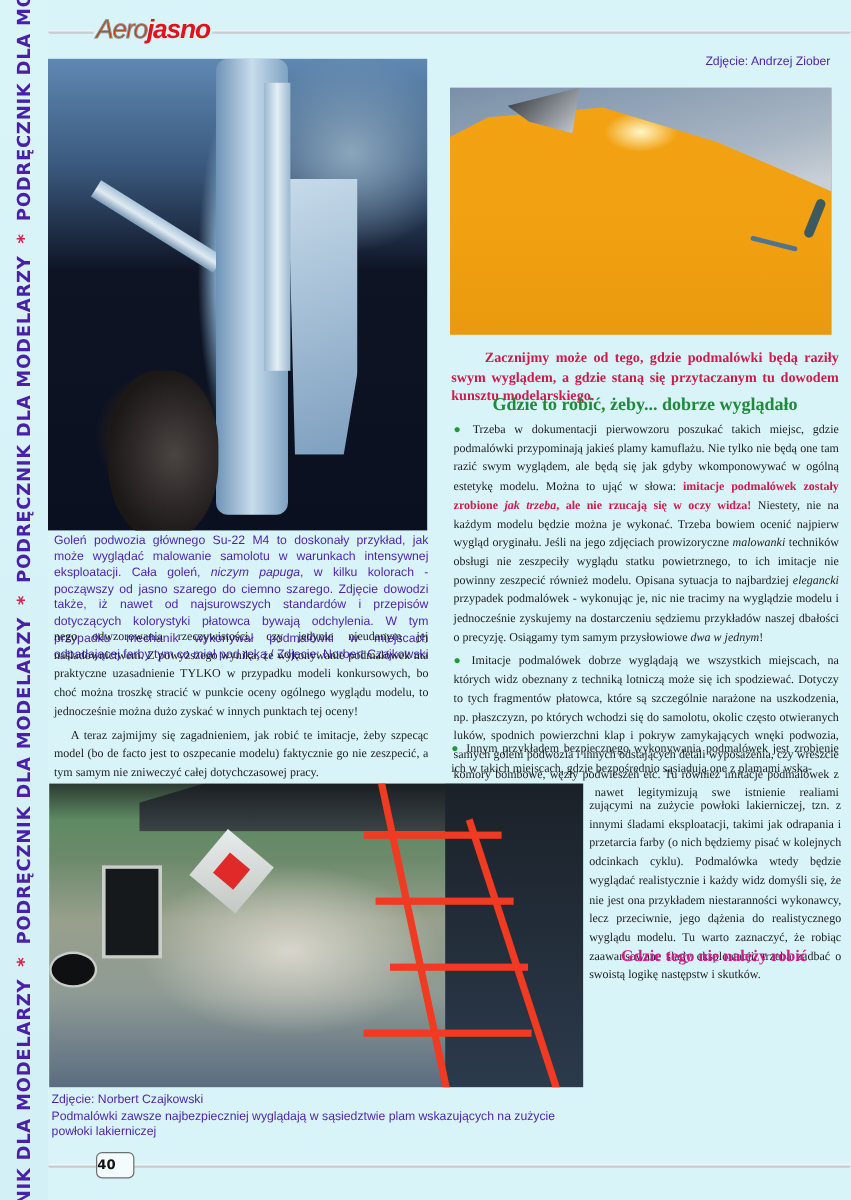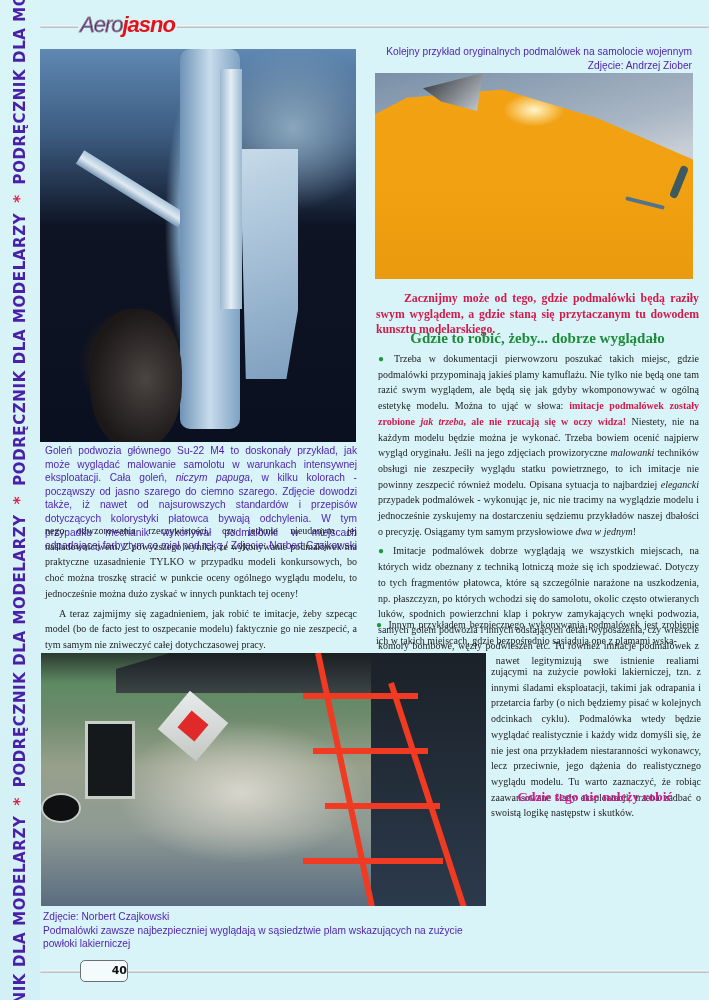--- a/index.html
+++ b/index.html
@@ -27,21 +27,21 @@
   .header-line {
     position: absolute; left: 40px; top: 25px; width: 669px; height: 3px;
     background: linear-gradient(#ffffff, #b0b6bc);
     border-radius: 2px;
   }
   .logo {
     position: absolute; left: 78px; top: 12px;
     font-family: "Liberation Sans", sans-serif; font-style: italic; font-size: 22px;
     letter-spacing: -1px; background: #d9f4f8; padding: 0 2px;
   }
-  .logo .aero { color: #701a75; -webkit-text-stroke: 0.8px #8a8f96; font-weight: normal; }
+  .logo .aero { color: #c2410c; -webkit-text-stroke: 0.8px #8a8f96; font-weight: normal; }
   .logo .plan { color: #e3121a; font-weight: bold; }
 
   .photo { position: absolute; overflow: hidden; }
   .photo-gear {
     left: 40px; top: 49px; width: 316px; height: 393px;
     background:
       radial-gradient(ellipse 40% 30% at 80% 20%, #8aa6bc 0%, transparent 70%),
       radial-gradient(ellipse 14% 50% at 50% 45%, #b6d2e6 0%, #7fa4c2 40%, transparent 75%),
       radial-gradient(ellipse 22% 18% at 30% 80%, #3a3430 0%, #1e1a1a 60%, transparent 80%),
       linear-gradient(180deg, #5f88b2 0%, #3c5b80 22%, #0e1424 45%, #0b1020 100%);
@@ -178,24 +178,24 @@
   .insignia::after {
     content: ""; position: absolute; left: 14px; top: 14px; width: 22px; height: 22px;
     background: #e02a2a;
   }
 
   .footer-line {
     position: absolute; left: 40px; top: 970px; width: 669px; height: 3px;
     background: linear-gradient(#ffffff, #b0b6bc); border-radius: 2px;
   }
   .page-number {
-    position: absolute; left: 80px; top: 960px; width: 48px; height: 22px;
+    position: absolute; left: 80px; top: 960px; width: 32px; height: 22px;
     background: #f4fbfc; border: 1.5px solid #6a6f74; border-radius: 5px;
     font-family: "DejaVu Sans", sans-serif; font-weight: bold; font-size: 11px;
-    text-align: right; line-height: 19px; color: #111;
+    text-align: left; line-height: 19px; color: #111;
   }
 </style>
 </head>
 <body>
 
 <div class="sidebar">
   <div class="sidebar-text">
     <span>PODRĘCZNIK DLA MODELARZY</span><span class="star">*</span><span>PODRĘCZNIK DLA MODELARZY</span><span class="star">*</span><span>PODRĘCZNIK DLA MODELARZY</span><span class="star">*</span><span>PODRĘCZNIK DLA MODELARZY</span>
   </div>
 </div>
@@ -206,21 +206,20 @@
 <div class="photo photo-gear">
   <div class="gear-brace"></div>
   <div class="gear-door"></div>
   <div class="gear-strut"></div>
   <div class="gear-strut2"></div>
   <div class="gear-wheel"></div>
 </div>
 <div class="caption caption-gear"><span>Goleń podwozia głównego Su-22 M4 to doskonały przykład, jak może wyglądać malowanie samolotu w warunkach intensywnej eksploatacji. Cała goleń, </span><i>niczym papuga</i><span>, w kilku kolorach - począwszy od jasno szarego do ciemno szarego. Zdjęcie dowodzi także, iż nawet od najsurowszych standardów i przepisów dotyczących kolorystyki płatowca bywają odchylenia. W tym przypadku mechanik wykonywał podmalówki w miejscach odpadającej farby tym co miał pod ręką / Zdjęcie: Norbert Czajkowski</span></div>
 
 <div class="caption caption-yellow">
-  <div>Kolejny przykład oryginalnych podmalówek na samolocie wojennym</div>
   <div>Zdjęcie: Andrzej Ziober</div>
 </div>
 <div class="photo photo-yellow">
   <div class="yellow-sky"></div>
   <div class="yellow-window"></div>
   <div class="yellow-streak"></div>
   <div class="yellow-streak2"></div>
 </div>
 
 <div class="lead">Zacznijmy może od tego, gdzie podmalówki będą raziły swym wyglądem, a gdzie staną się przytaczanym tu dowodem kunsztu modelarskiego.</div>

